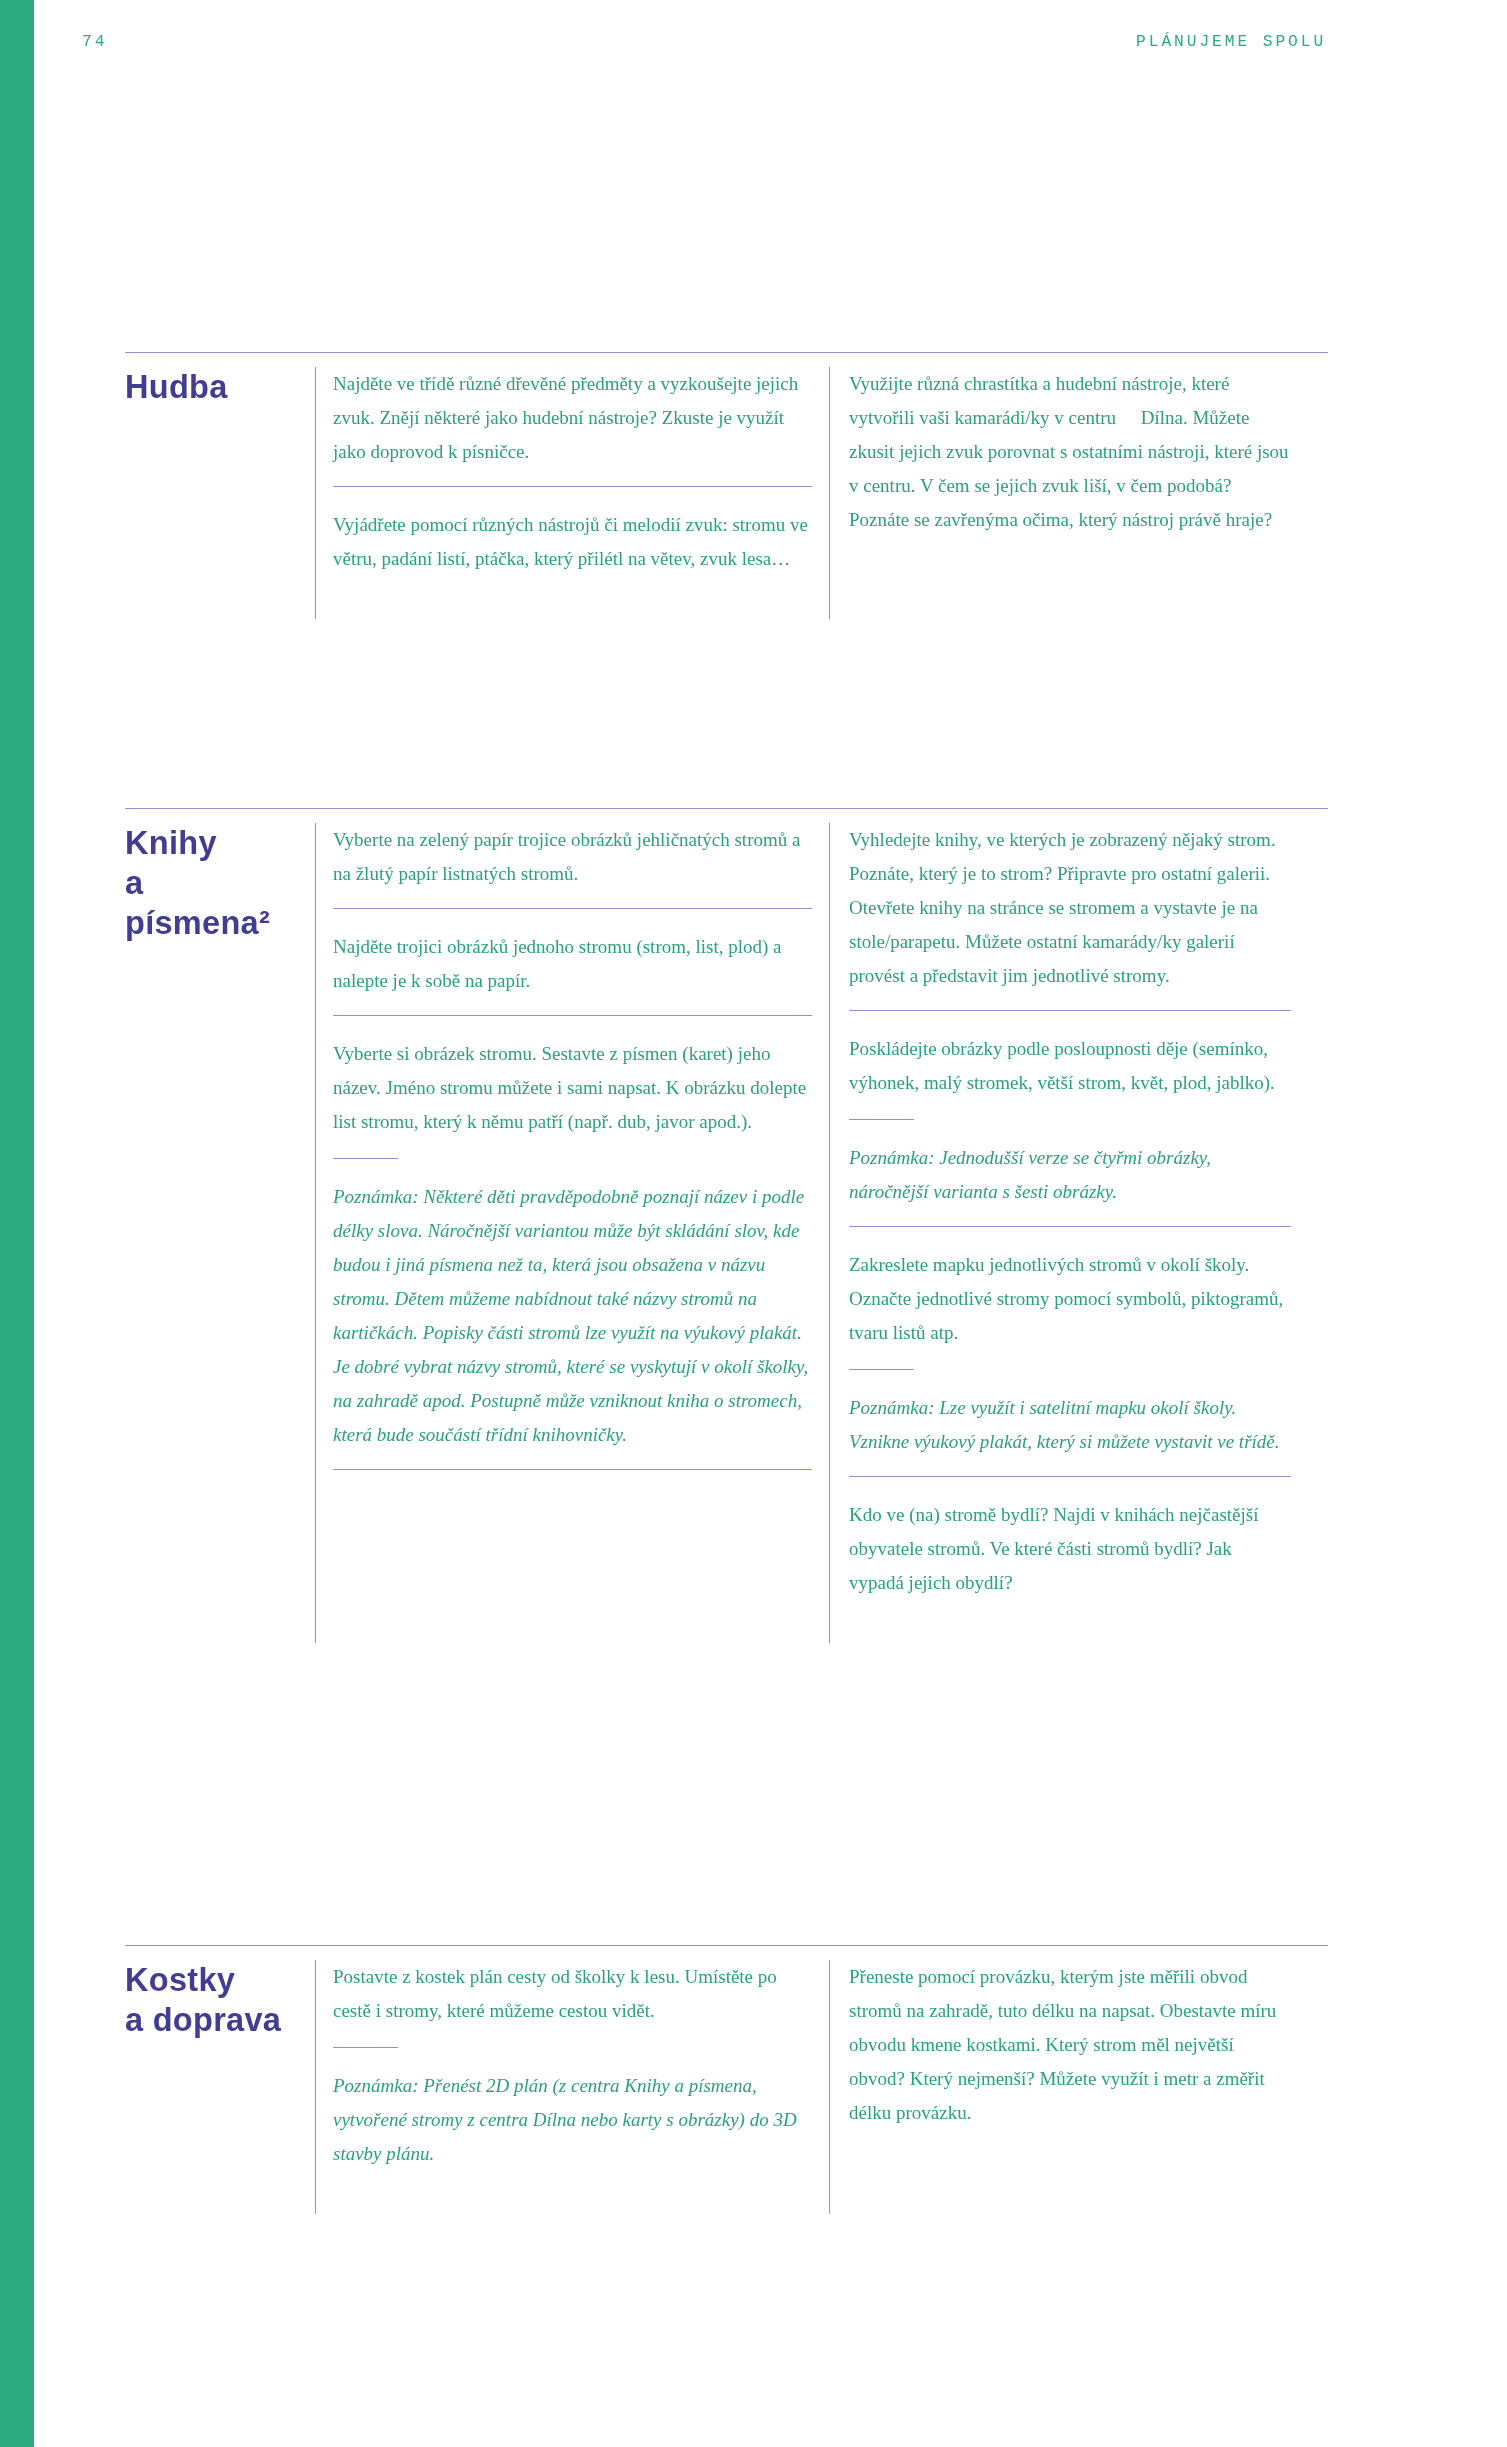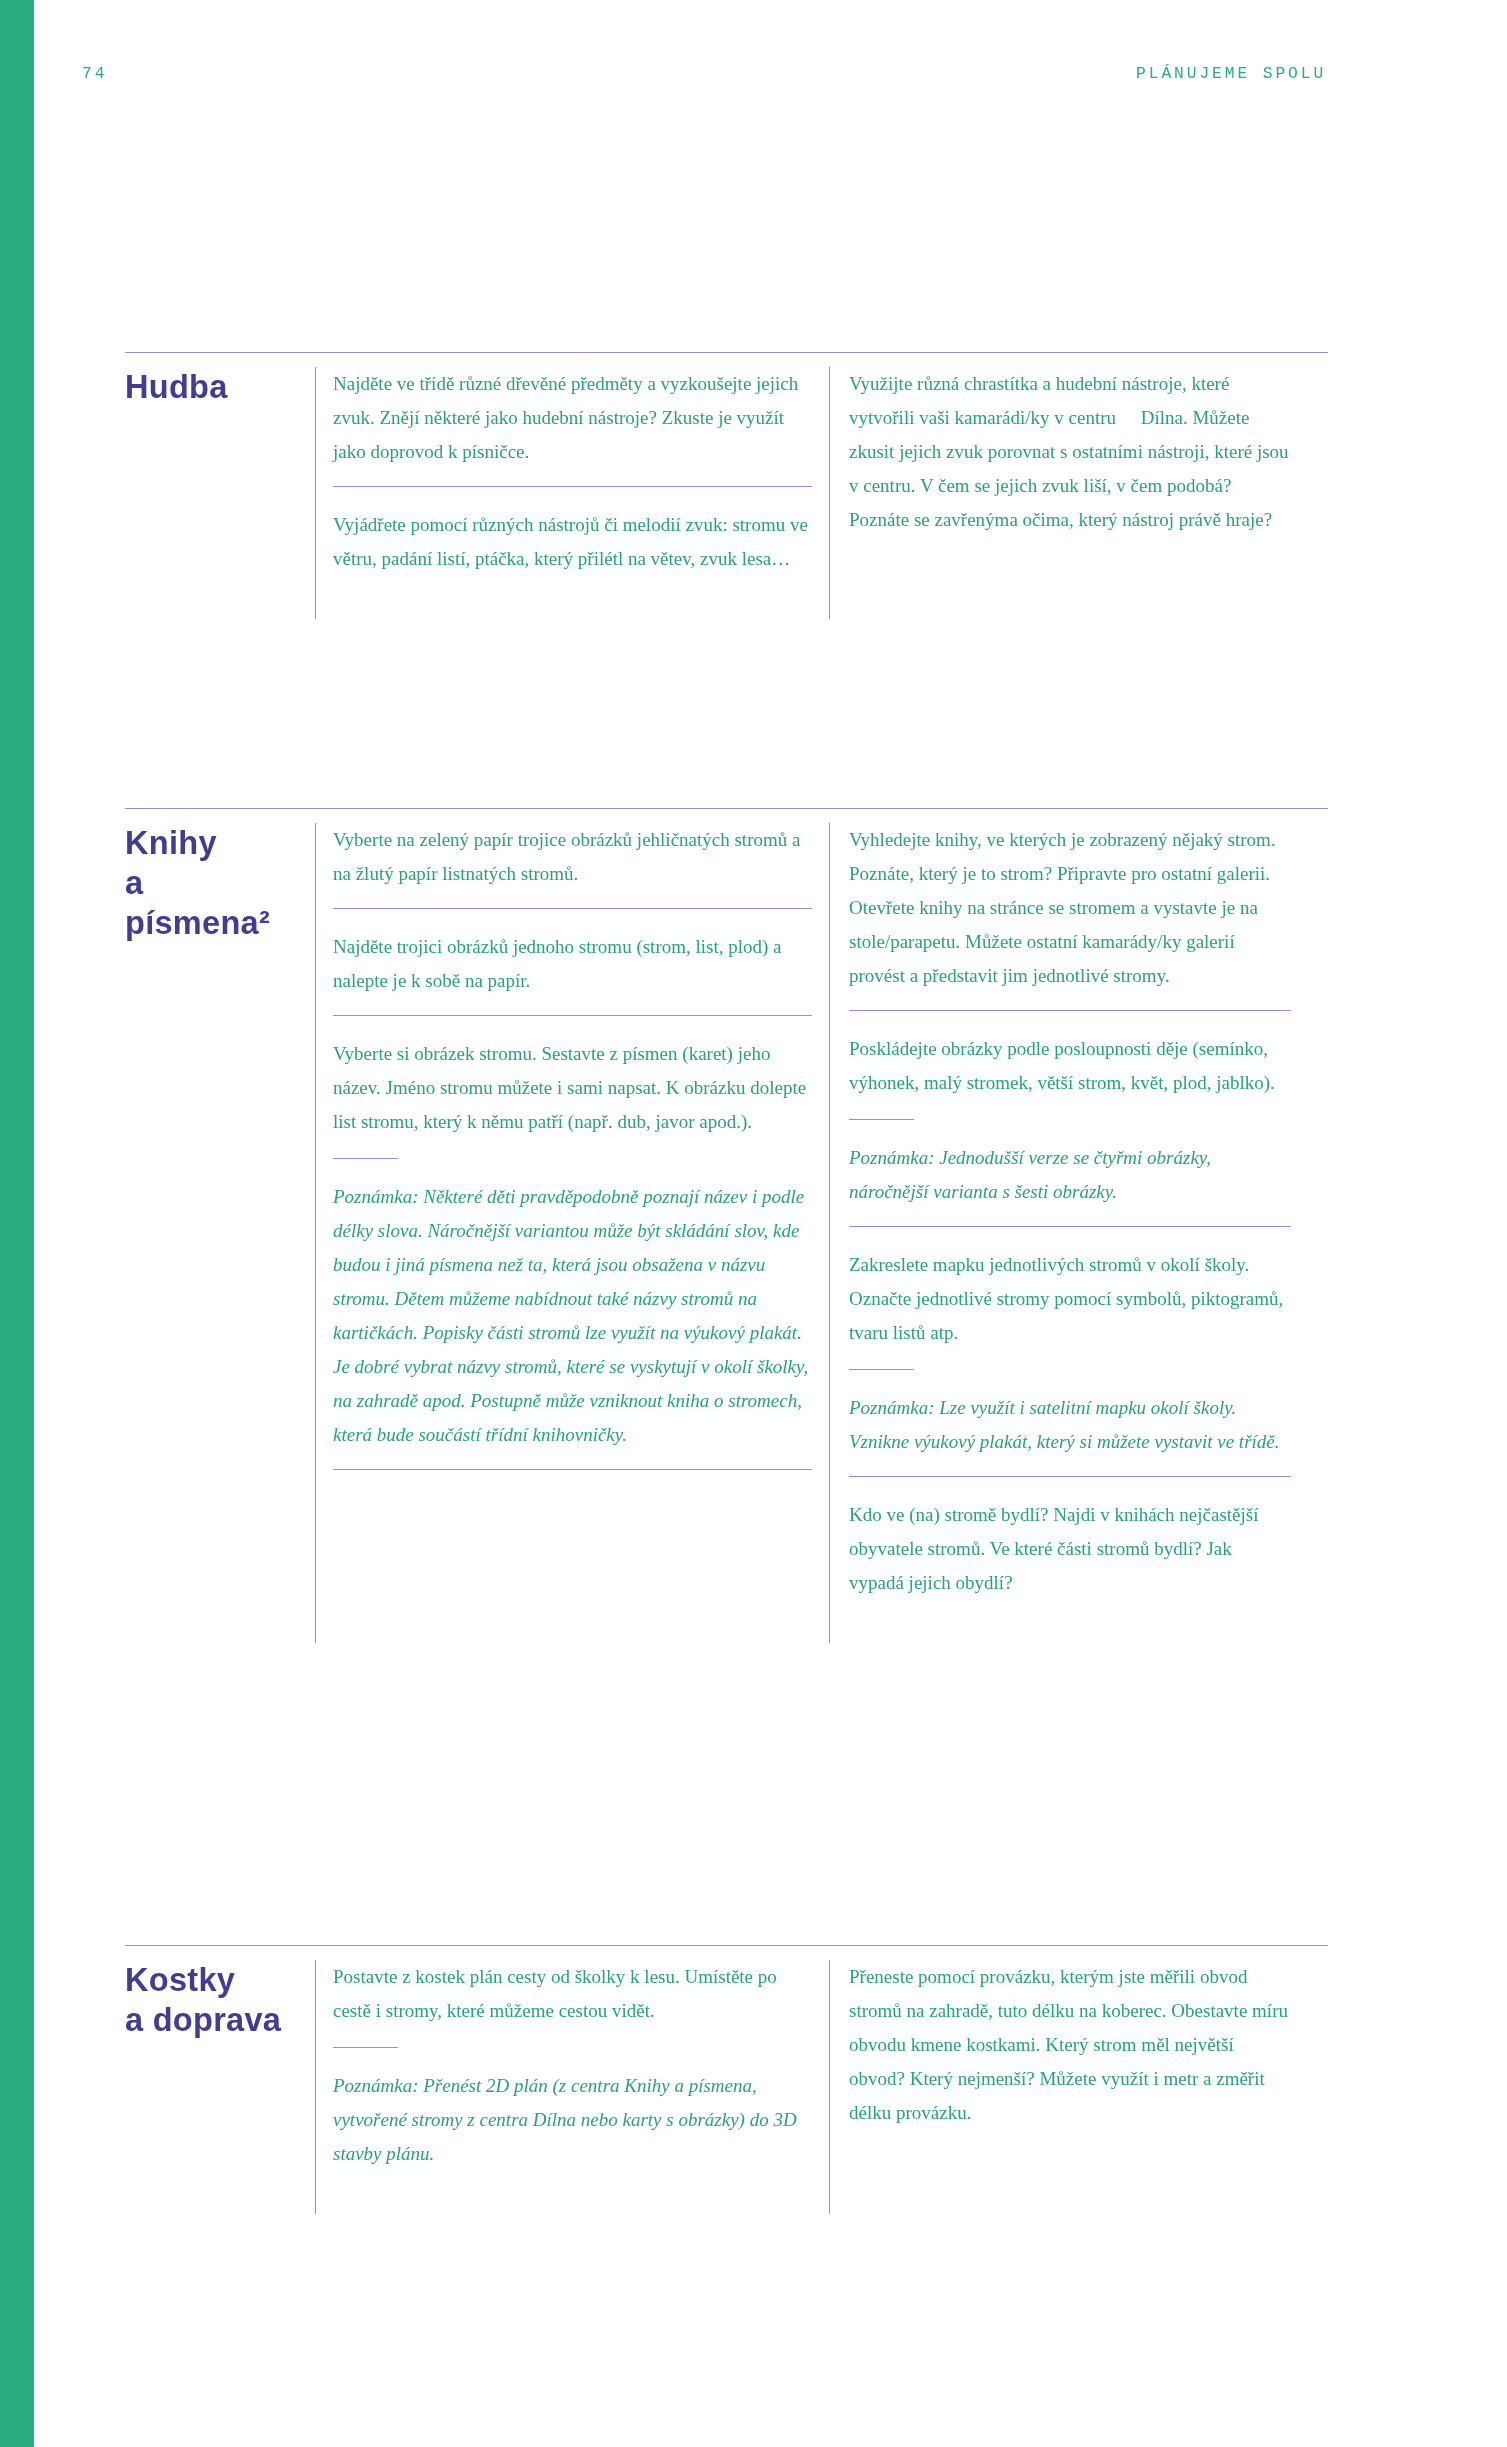--- a/index.html
+++ b/index.html
@@ -18,21 +18,21 @@
     font-family:"Liberation Serif","DejaVu Serif",serif;
   }
   .spine{
     position:absolute;left:0;top:0;bottom:0;width:34px;
     background:var(--green-accent);
   }
   .page{
     position:absolute;left:125px;top:0;width:1203px;height:100%;
   }
   .page-header{
-    position:absolute;top:64px;left:-43px;right:1.9px;
+    position:absolute;top:32px;left:-43px;right:1.9px;
     display:flex;justify-content:space-between;align-items:center;
     font-family:"Liberation Mono","DejaVu Sans Mono",monospace;
     font-size:16.3px;letter-spacing:2.9px;
     color:var(--green-accent);
   }
   .section{
     position:absolute;left:0;width:100%;
     border-top:1.9px solid var(--lavender);
     padding-top:14px;
   }
@@ -135,20 +135,20 @@
                 <div class="title-line">Kostky</div>
                 <div class="title-line">a doprava</div>
               </h2>
             </div>
             <div class="col left">
               <p class="para"><span>Postavte z kostek plán cesty od školky k lesu. Umístěte po cestě i stromy, které můžeme cestou vidět.</span></p>
               <hr class="rule-short">
               <p class="note"><span>Poznámka: Přenést 2D plán (z centra Knihy a písmena, vytvořené stromy z centra Dílna nebo karty s obrázky) do 3D stavby plánu.</span></p>
             </div>
             <div class="col right">
-              <p class="para"><span>Přeneste pomocí provázku, kterým jste měřili obvod stromů na zahradě, tuto délku na koberec. Obestavte míru obvodu kmene kostkami. Který strom měl největší obvod? Který nejmenší? Můžete využít i metr a změřit délku provázku.</span></p>
+              <p class="para"><span>Přeneste pomocí provázku, kterým jste měřili obvod stromů na zahradě, tuto délku na napsat. Obestavte míru obvodu kmene kostkami. Který strom měl největší obvod? Který nejmenší? Můžete využít i metr a změřit délku provázku.</span></p>
             </div>
           </div>
         </section>
       </main>
   </div>
 </div>
 
 
 </body></html>

